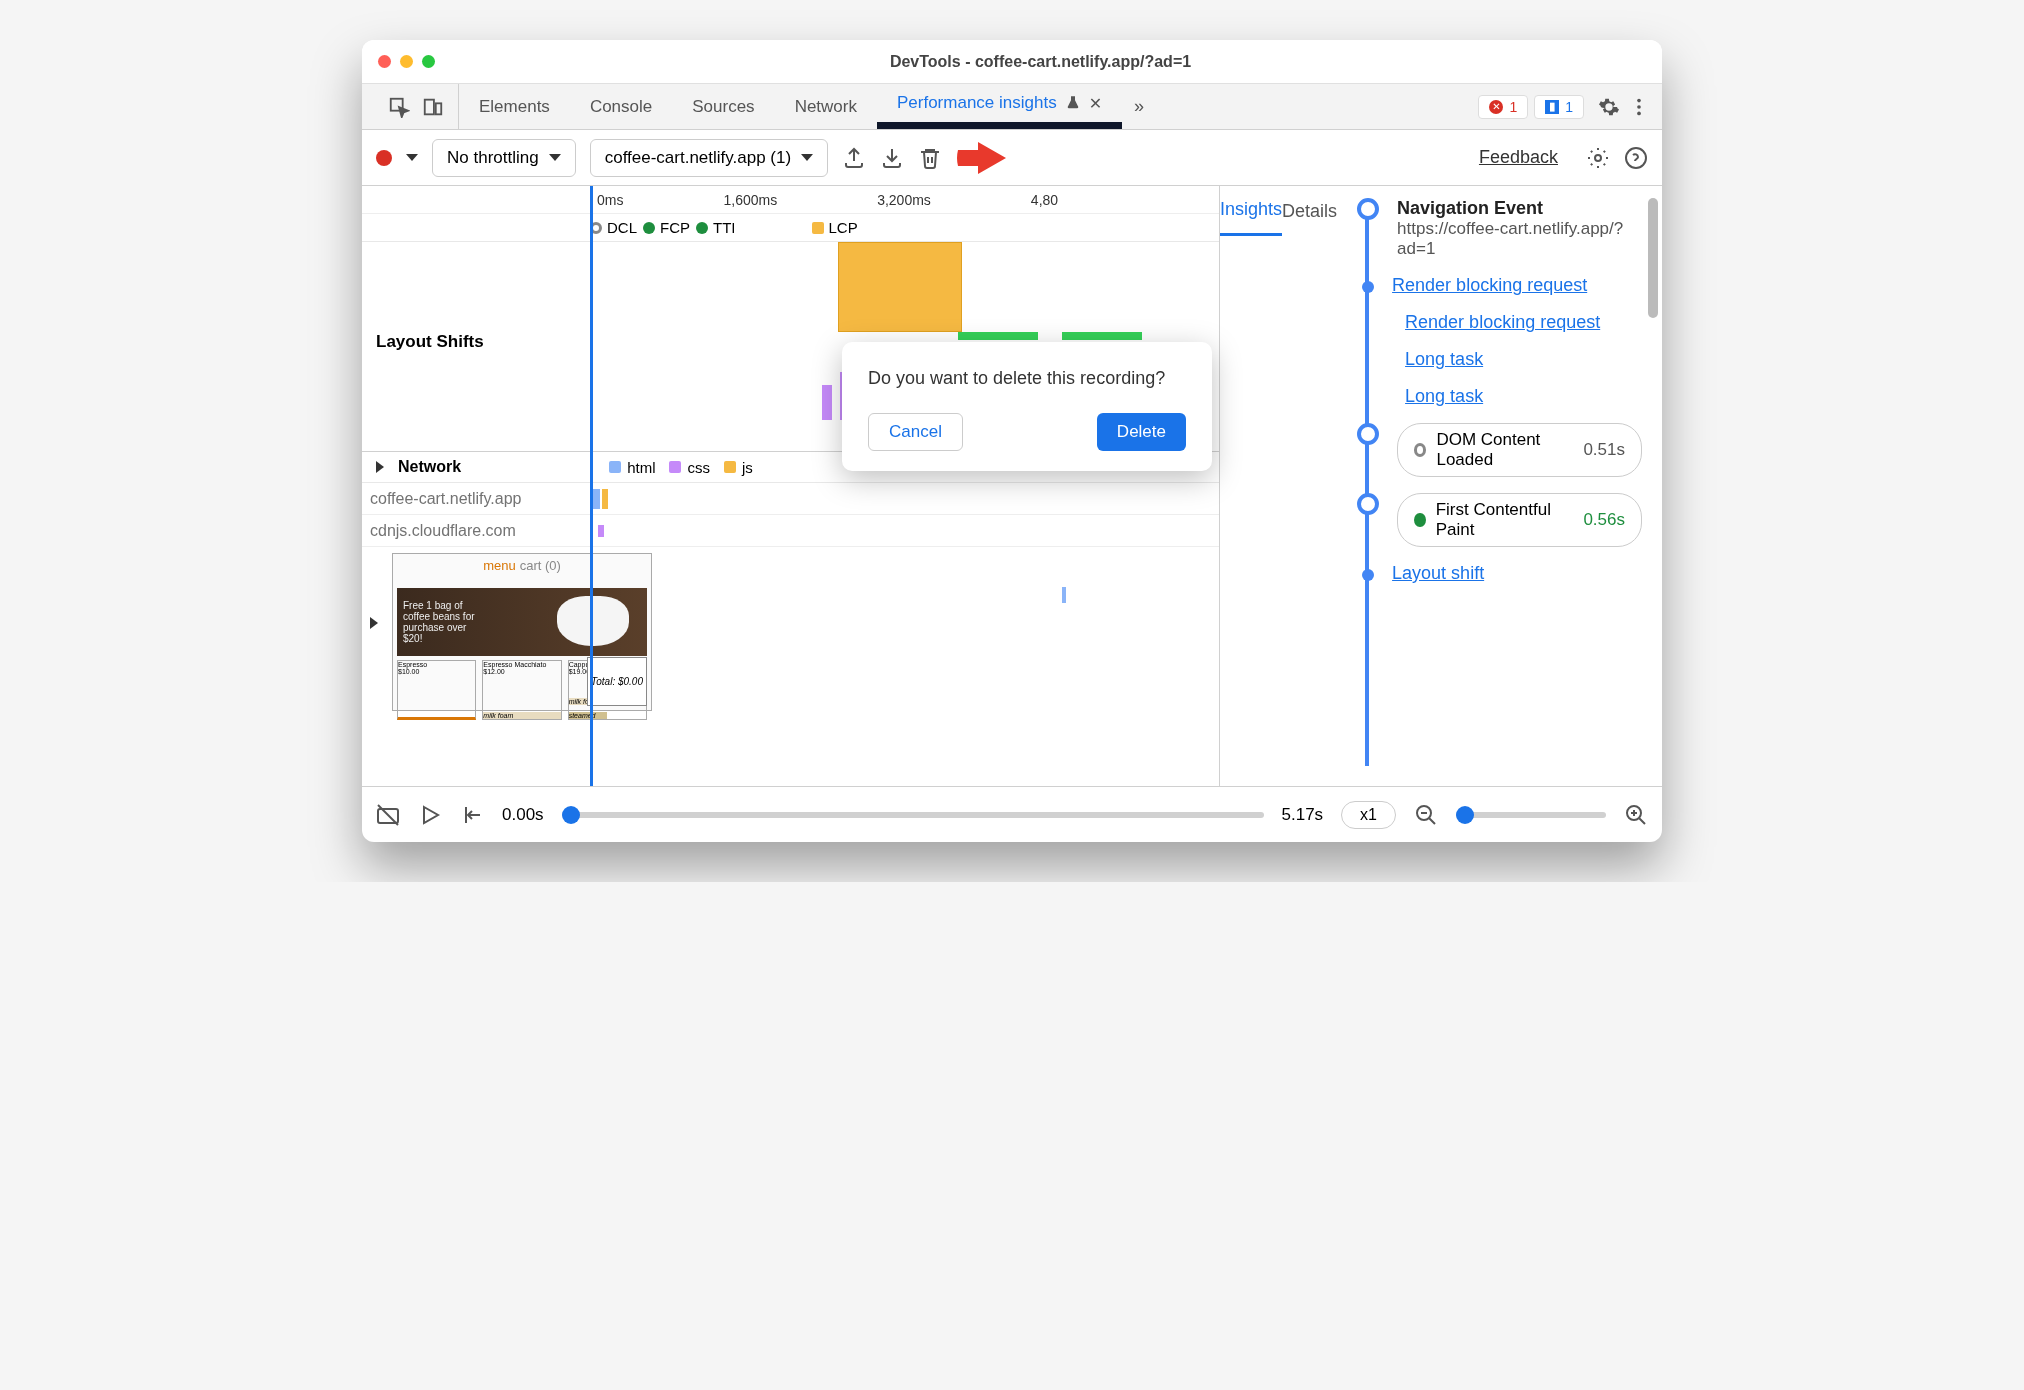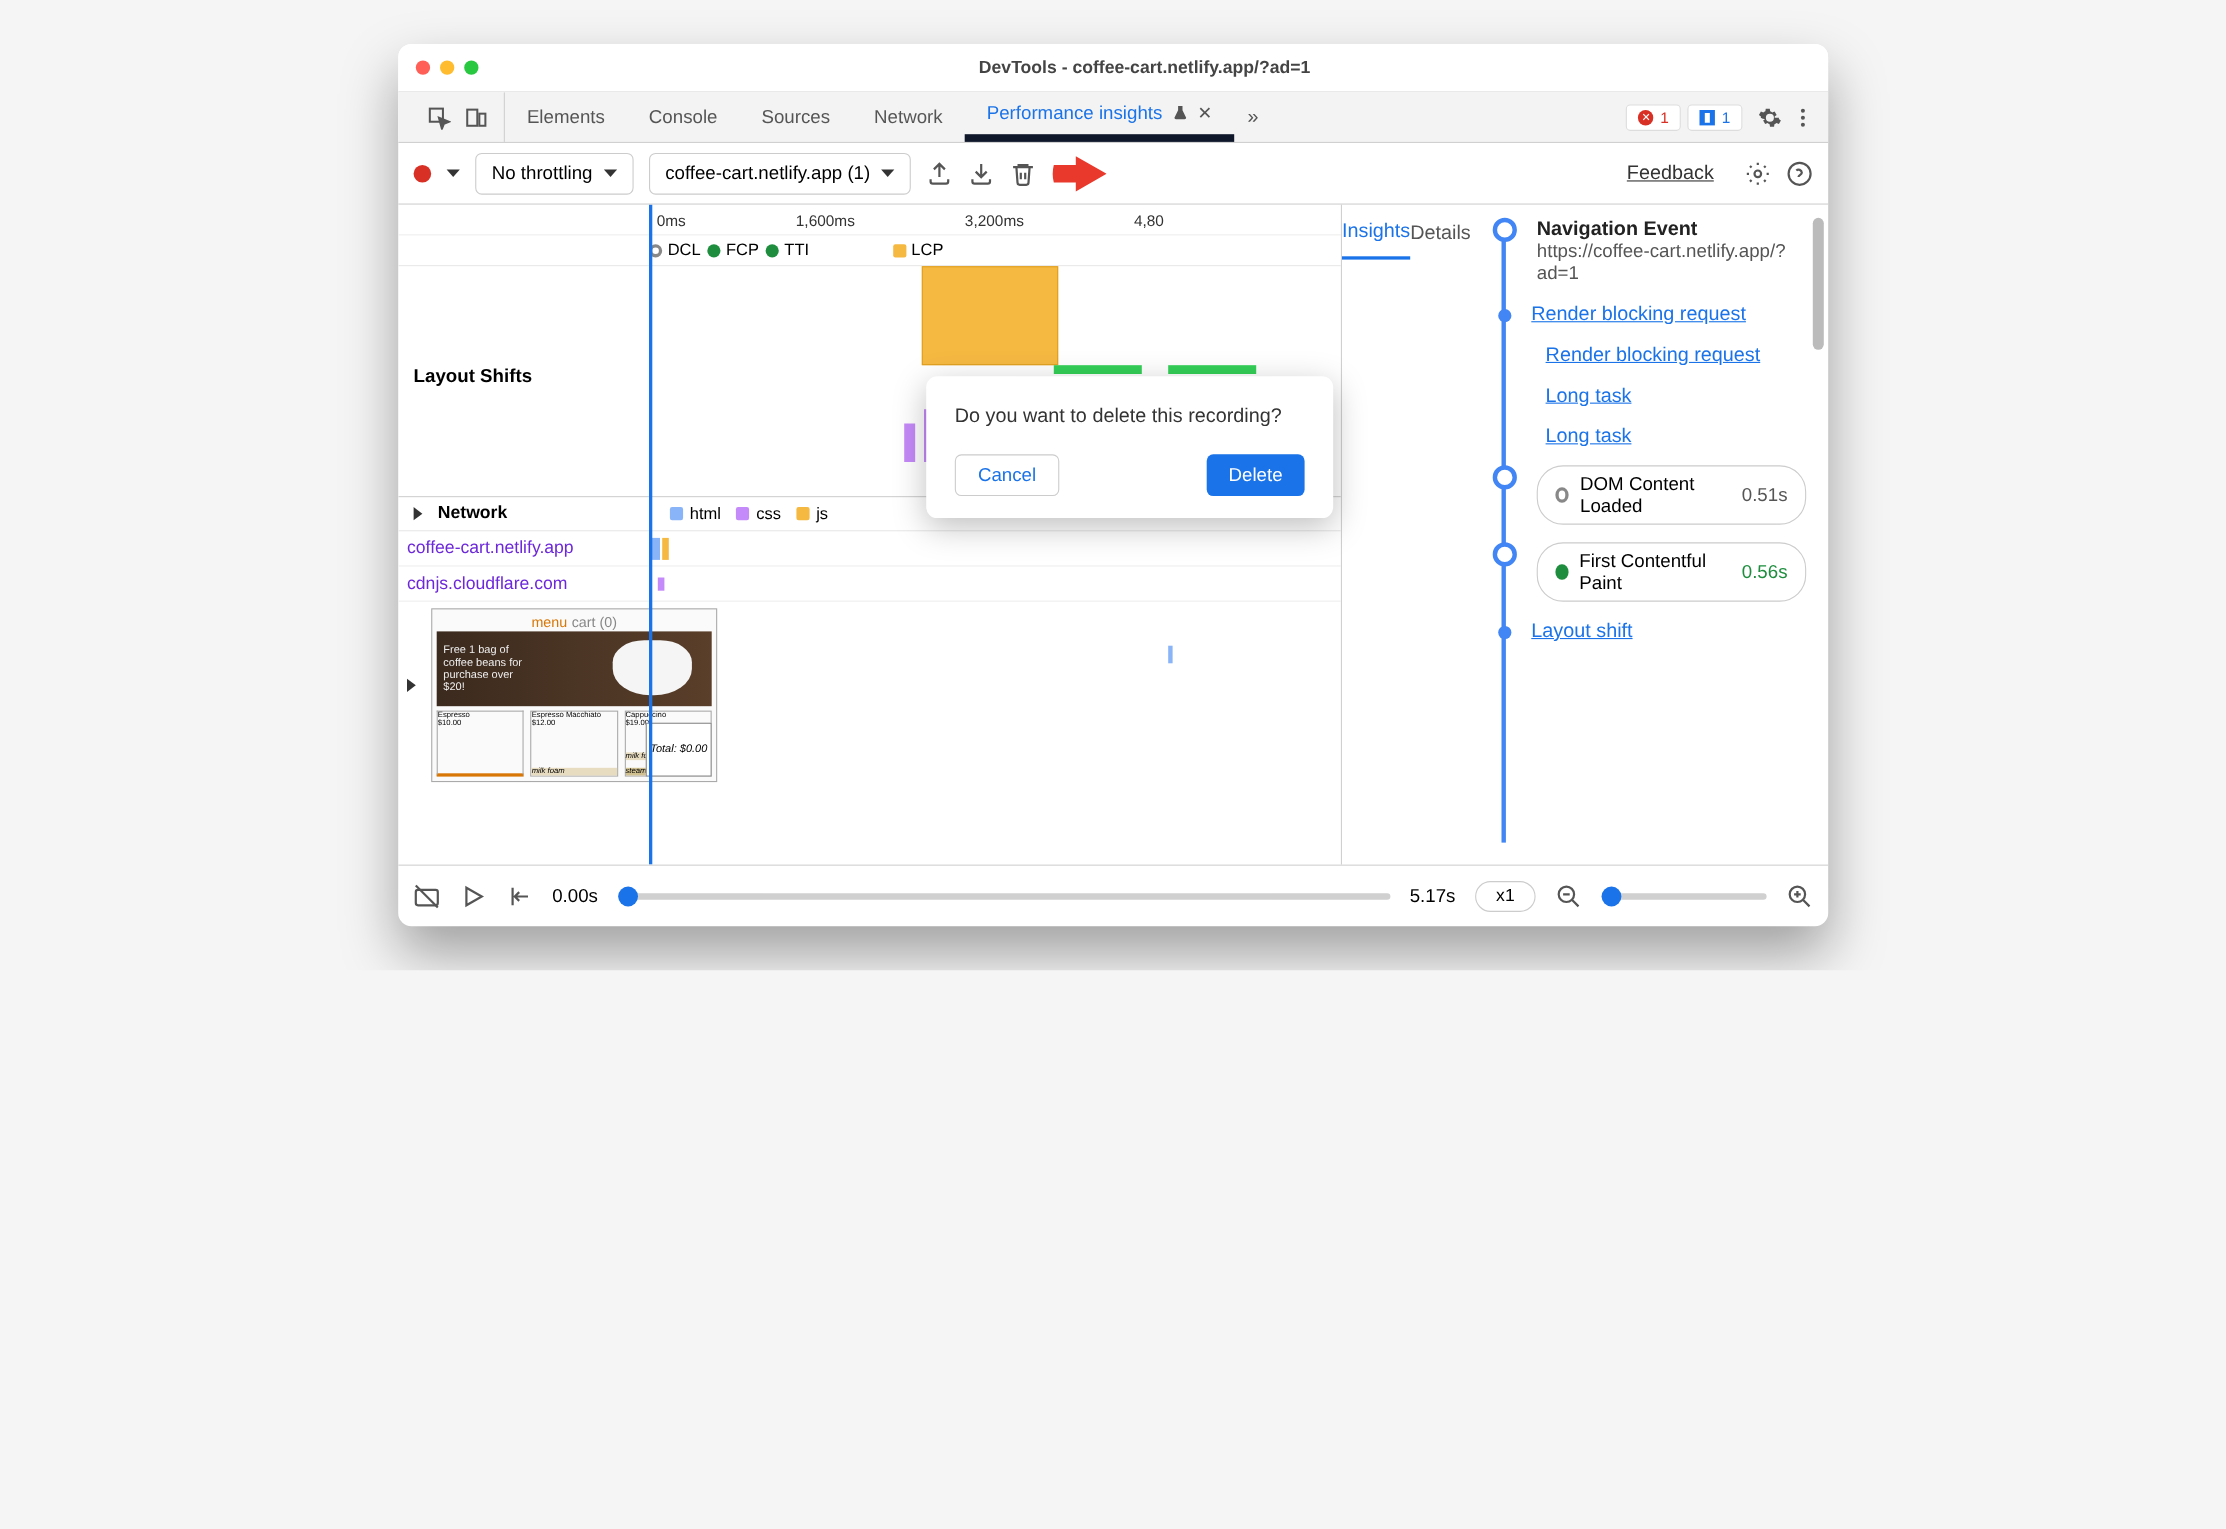--- a/index.html
+++ b/index.html
@@ -43,25 +43,25 @@
 .orange-block { position: absolute; left: 476px; top: 0; width: 124px; height: 90px; background: #f5b942; border: 1px solid #e0a020; }
 .green-bar1 { position: absolute; left: 596px; top: 90px; width: 80px; height: 8px; background: #34d058; }
 .green-bar2 { position: absolute; left: 700px; top: 90px; width: 80px; height: 8px; background: #34d058; }
 .small-blocks { position: absolute; left: 460px; top: 130px; }
 .sb { display: inline-block; width: 32px; height: 60px; margin-right: 4px; }
 .network-section { padding: 6px 14px; border-bottom: 1px solid #e8e8e8; }
 .network-header { display: flex; align-items: center; gap: 14px; font-size: 16px; }
 .network-title { font-weight: 700; }
 .legend-item { display: flex; align-items: center; gap: 6px; font-size: 15px; }
 .legend-sq { width: 12px; height: 12px; border-radius: 2px; }
-.net-row { height: 32px; display: flex; align-items: center; padding-left: 0; font-size: 16px; color: #6d28d9; }
+.net-row { height: 32px; display: flex; align-items: center; padding-left: 0; font-size: 16px; color: #737373; }
 .thumb-section { padding: 6px 0 8px 30px; position: relative; }
 .thumb-box { width: 260px; height: 158px; border: 1px solid #aaa; background: #fafafa; padding: 4px; position: relative; }
 .thumb-head { height: 14px; display: flex; gap: 4px; font-size: 13px; color: #888; justify-content: center; }
-.thumb-banner { height: 68px; background: linear-gradient(90deg, #3b2a1e, #5a3f2a); display: flex; align-items: center; color: #eee; font-size: 10px; padding: 4px 6px; margin-top: 2px; position: relative; }
+.thumb-banner { height: 68px; background: linear-gradient(90deg, #3b2a1e, #5a3f2a); display: flex; align-items: center; color: #eee; font-size: 10px; padding: 4px 6px; margin-top: 16px; position: relative; }
 .thumb-cup { position: absolute; right: 18px; top: 8px; width: 72px; height: 50px; background: #f5f5f5; border-radius: 40% 40% 48% 48%; }
 .thumb-products { display: flex; gap: 6px; margin-top: 4px; }
 .thumb-prod { flex: 1; border: 1px solid #aaa; height: 60px; position: relative; }
 .thumb-total { position: absolute; right: 4px; bottom: 4px; font-size: 10px; font-style: italic; border: 1px solid #888; padding: 18px 3px; background: #fff; }
 .scrubber-row { height: 56px; display: flex; align-items: center; padding: 0 14px; gap: 18px; border-top: 1px solid #d0d0d0; }
 .scrub-track { flex: 1; height: 6px; background: #d0d0d0; border-radius: 3px; position: relative; }
 .scrub-thumb { position: absolute; left: 0; top: -6px; width: 18px; height: 18px; border-radius: 50%; background: #1a73e8; }
 .time-label { font-size: 17px; }
 .speed-pill { padding: 4px 18px; border: 1px solid #ccc; border-radius: 16px; font-size: 16px; }
 .zoom-track { width: 150px; height: 6px; background: #d0d0d0; border-radius: 3px; position: relative; }

